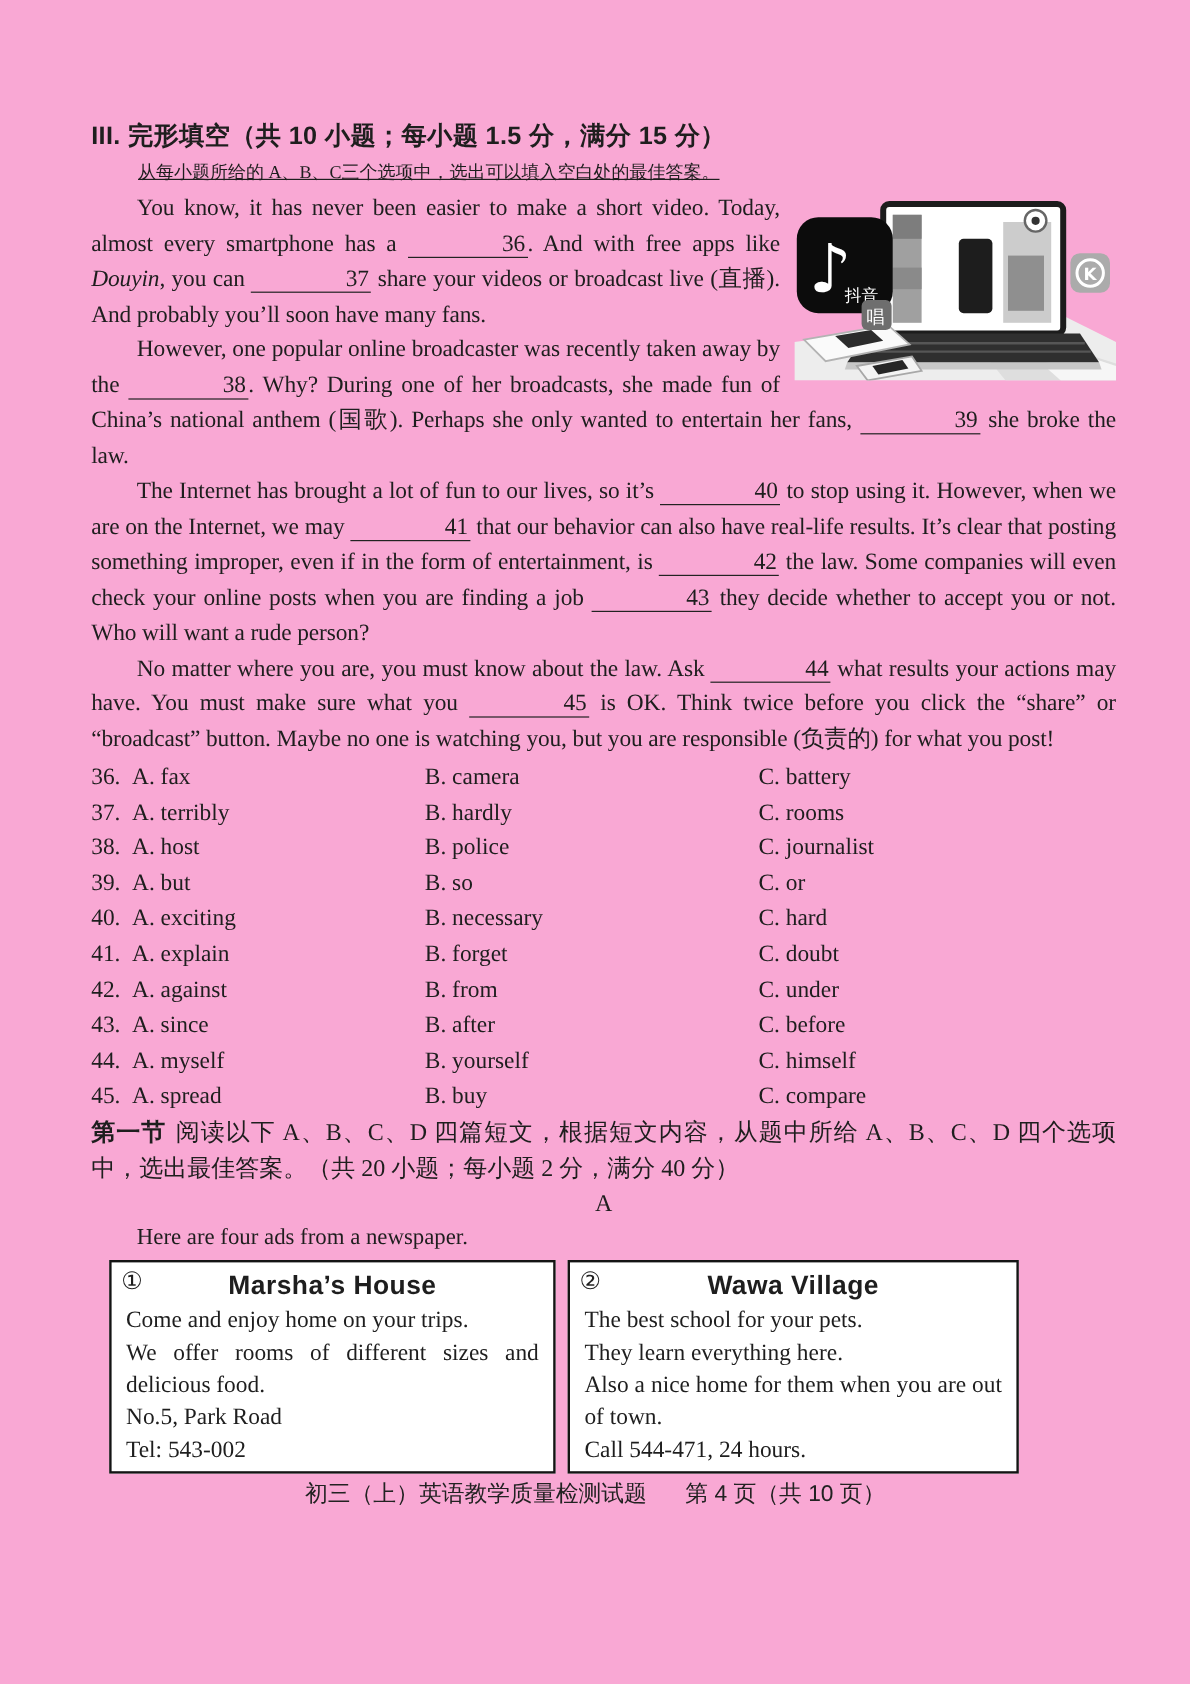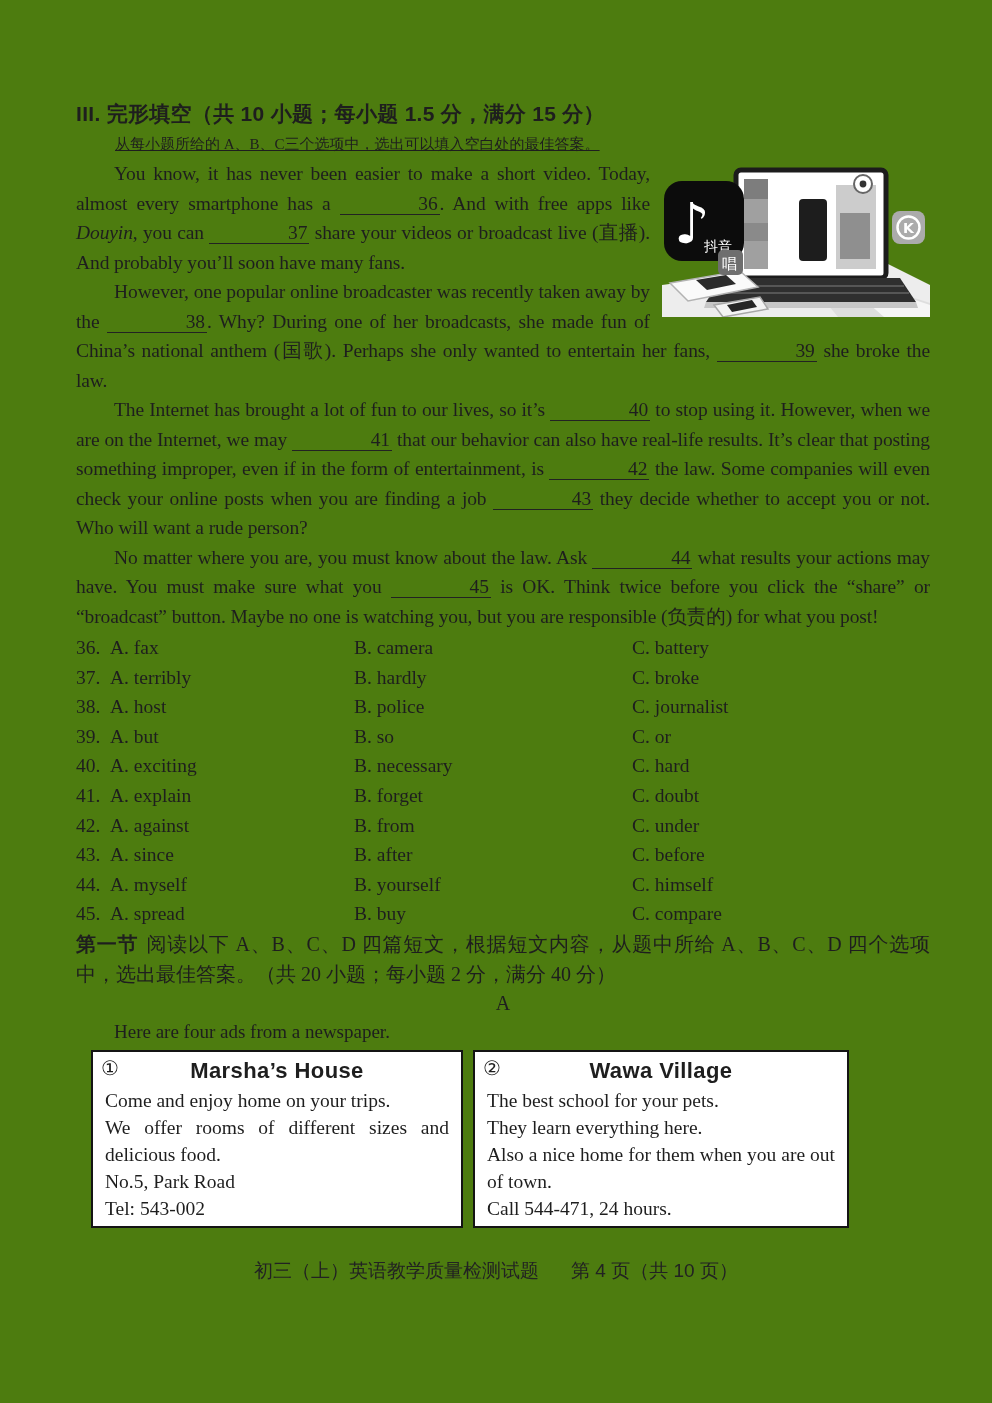--- a/index.html
+++ b/index.html
@@ -1,21 +1,21 @@
 <!DOCTYPE html>
 <html><head>
 <meta charset="utf-8">
 <style>
   * { box-sizing: border-box; }
   html,body { margin:0; padding:0; background:#ffffff; }
   .page {
     position: relative;
     width: 992px;
     height: 1403px;
-    background: #4d7c0f;
+    background: #f9a8d4;
     color: #1e1e1e;
     font-family: "Liberation Serif", serif;
     overflow: hidden;
   }
   .content {
     position: absolute;
     left: 76px;
     top: 98px;
     width: 854px;
   }
@@ -114,21 +114,21 @@
     line-height: 30px;
   }
   .ad-line {
     font-size: 19.5px;
     line-height: 27px;
     text-align: justify;
   }
   .footer {
     position: absolute;
     left: 0;
-    top: 1258px;
+    top: 1232px;
     width: 100%;
     text-align: center;
     font-family: "Liberation Sans", sans-serif;
     font-size: 19px;
     color: #222;
   }
   .fgap { display: inline-block; width: 32px; }
 </style>
 </head>
 <body>
@@ -202,21 +202,21 @@
         <div class="opt-row">
           <span class="opt-num">36.</span>
           <span class="opt-a">A. fax</span>
           <span class="opt-b">B. camera</span>
           <span class="opt-c">C. battery</span>
         </div>
         <div class="opt-row">
           <span class="opt-num">37.</span>
           <span class="opt-a">A. terribly</span>
           <span class="opt-b">B. hardly</span>
-          <span class="opt-c">C. broke</span>
+          <span class="opt-c">C. rooms</span>
         </div>
         <div class="opt-row">
           <span class="opt-num">38.</span>
           <span class="opt-a">A. host</span>
           <span class="opt-b">B. police</span>
           <span class="opt-c">C. journalist</span>
         </div>
         <div class="opt-row">
           <span class="opt-num">39.</span>
           <span class="opt-a">A. but</span>

